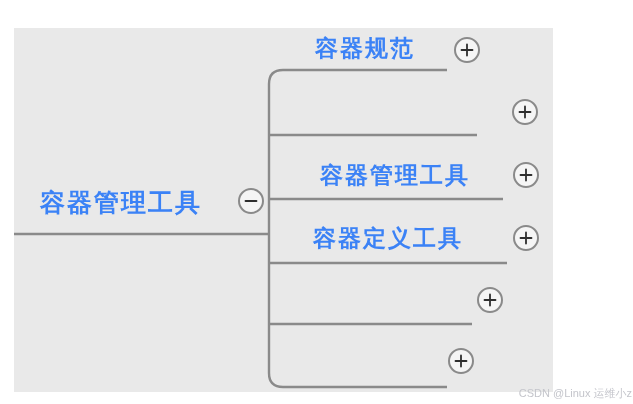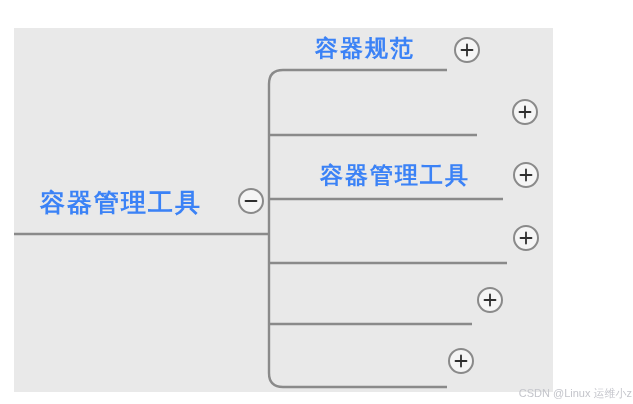--- a/index.html
+++ b/index.html
@@ -125,20 +125,21 @@
       </svg>
   </div>
 
   <div class="label branch-label" style="left:320px; top:160px;">容器管理工具</div>
   <div class="node-btn" style="left:513px; top:162px;">
     <svg viewBox="0 0 22 22">
         <path d="M 11 5.5 V 16.5 M 5.5 11 H 16.5"></path>
       </svg>
   </div>
 
+  <div class="label branch-label" style="left:313px; top:223px;">容器定义工具</div>
   <div class="node-btn" style="left:513px; top:225px;">
     <svg viewBox="0 0 22 22">
         <path d="M 11 5.5 V 16.5 M 5.5 11 H 16.5"></path>
       </svg>
   </div>
 
   <div class="node-btn" style="left:477px; top:287px;">
     <svg viewBox="0 0 22 22">
         <path d="M 11 5.5 V 16.5 M 5.5 11 H 16.5"></path>
       </svg>

